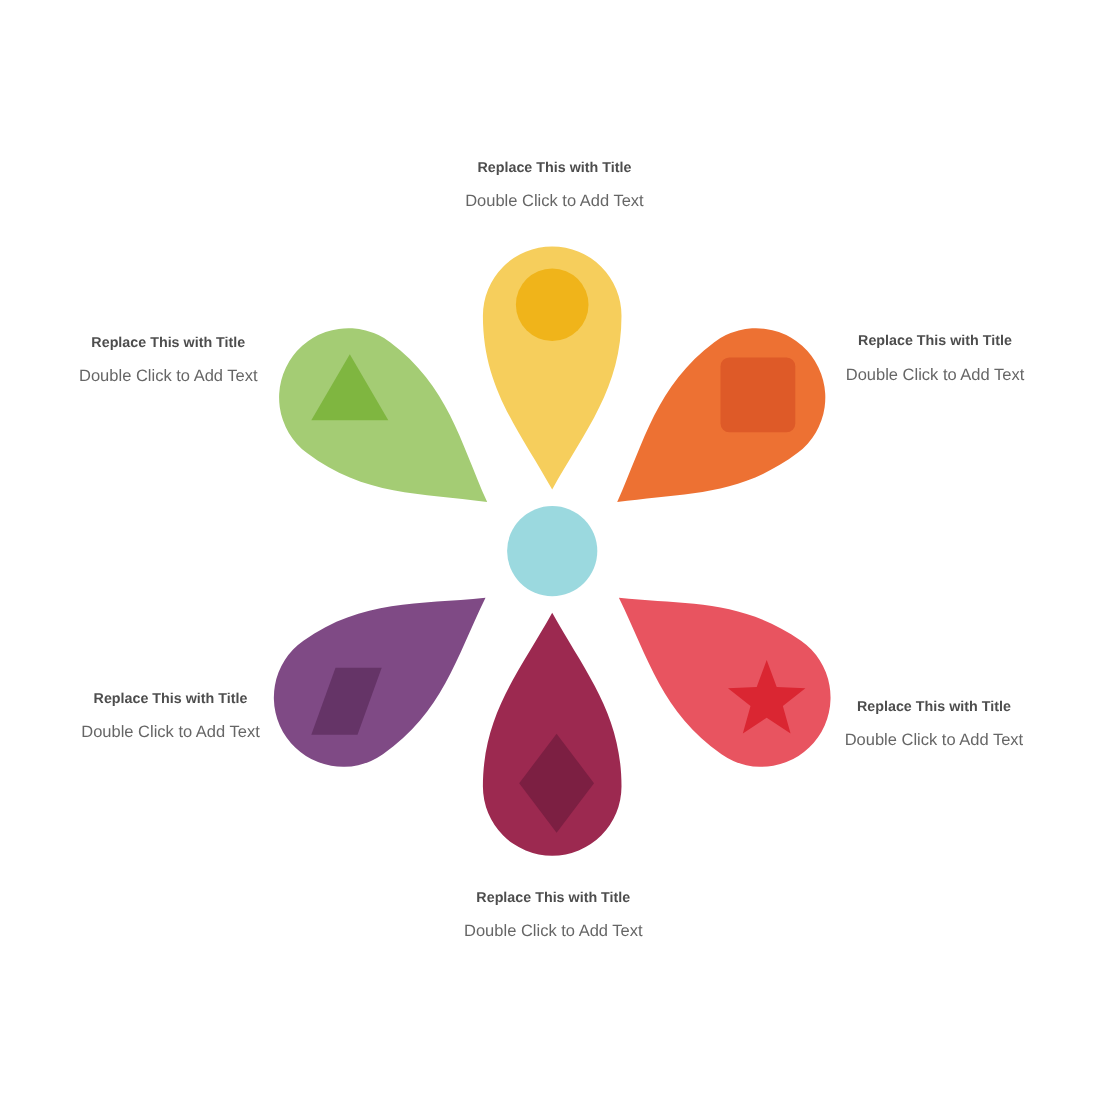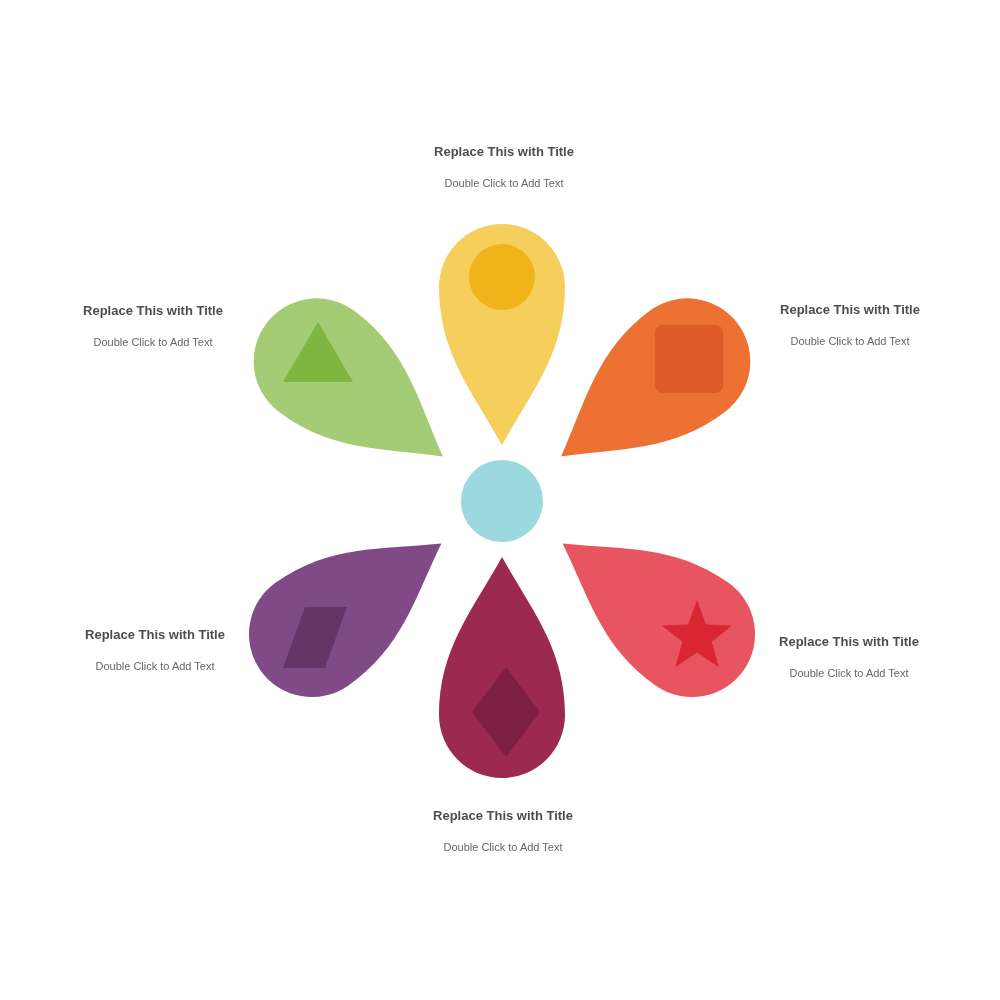--- a/index.html
+++ b/index.html
@@ -18,21 +18,21 @@
     text-align: center;
     white-space: nowrap;
   }
   .label .title {
     font-size: 13px;
     font-weight: bold;
     color: #4d4d4d;
     line-height: 16px;
   }
   .label .subtitle {
-    font-size: 11px;
+    font-size: 15px;
     font-weight: normal;
     color: #666666;
     line-height: 16px;
     margin-top: 15px;
   }
 </style>
 </head>
 <body>
 
 <div class="stage">

